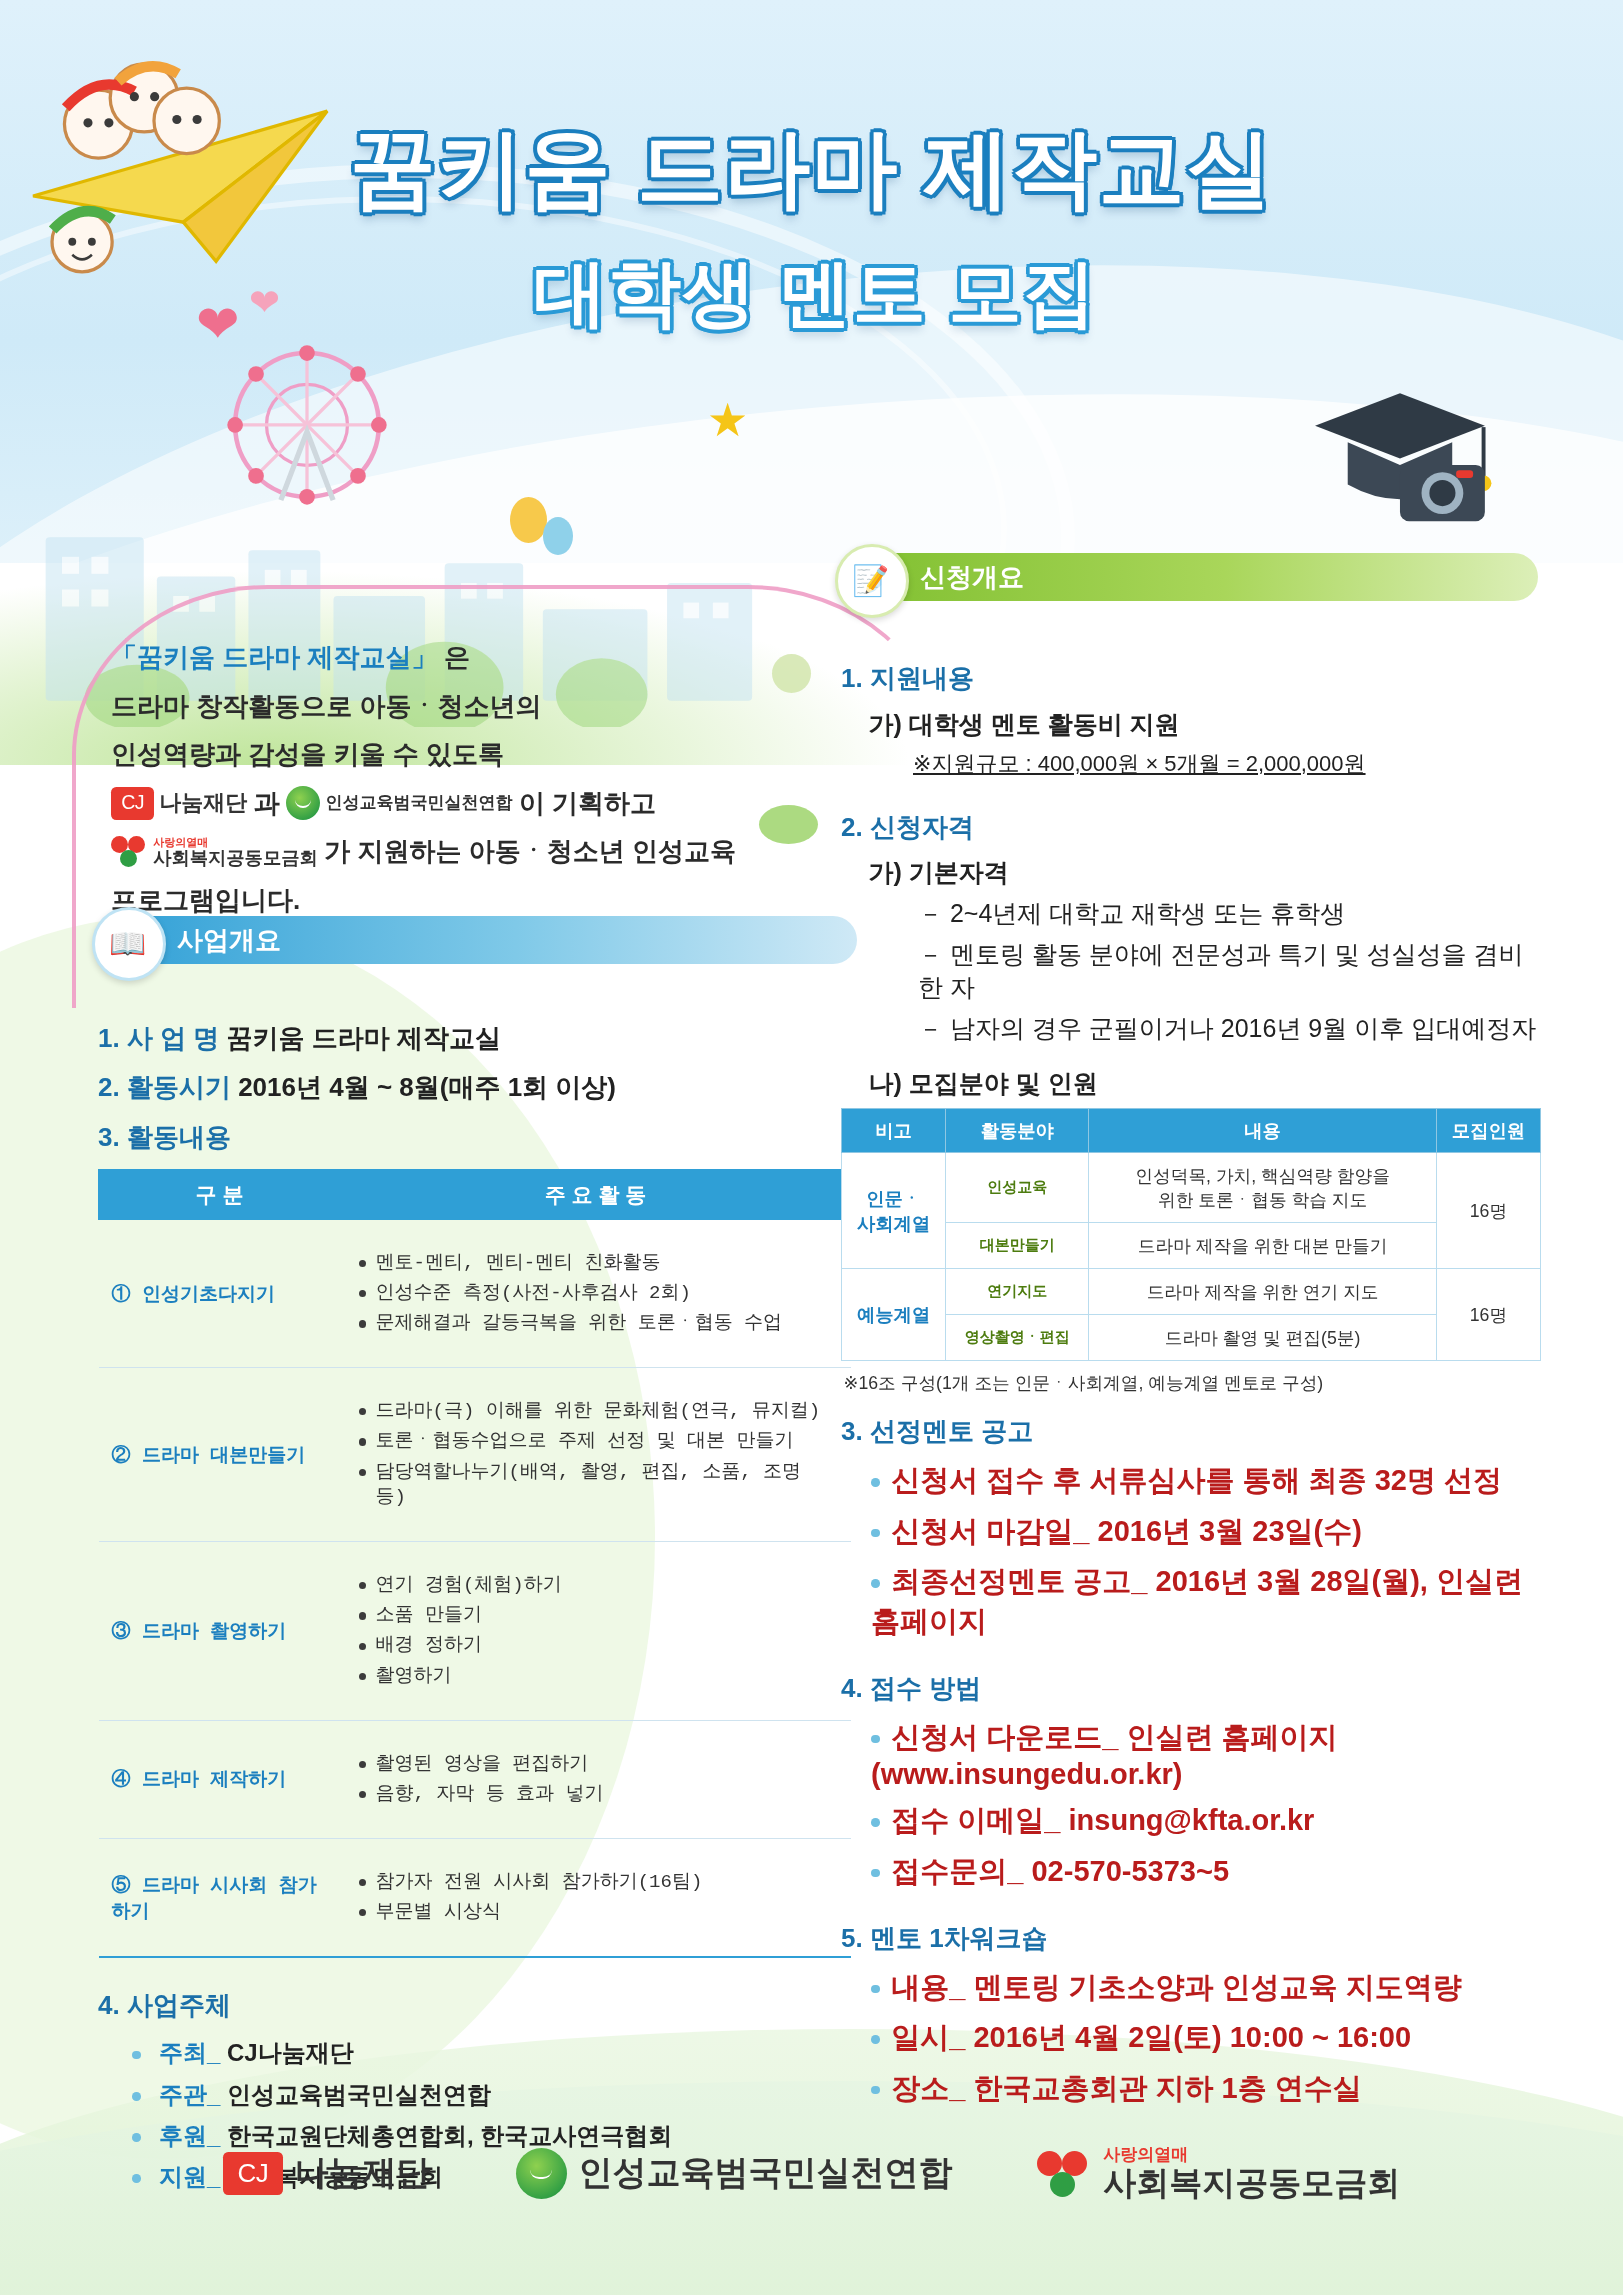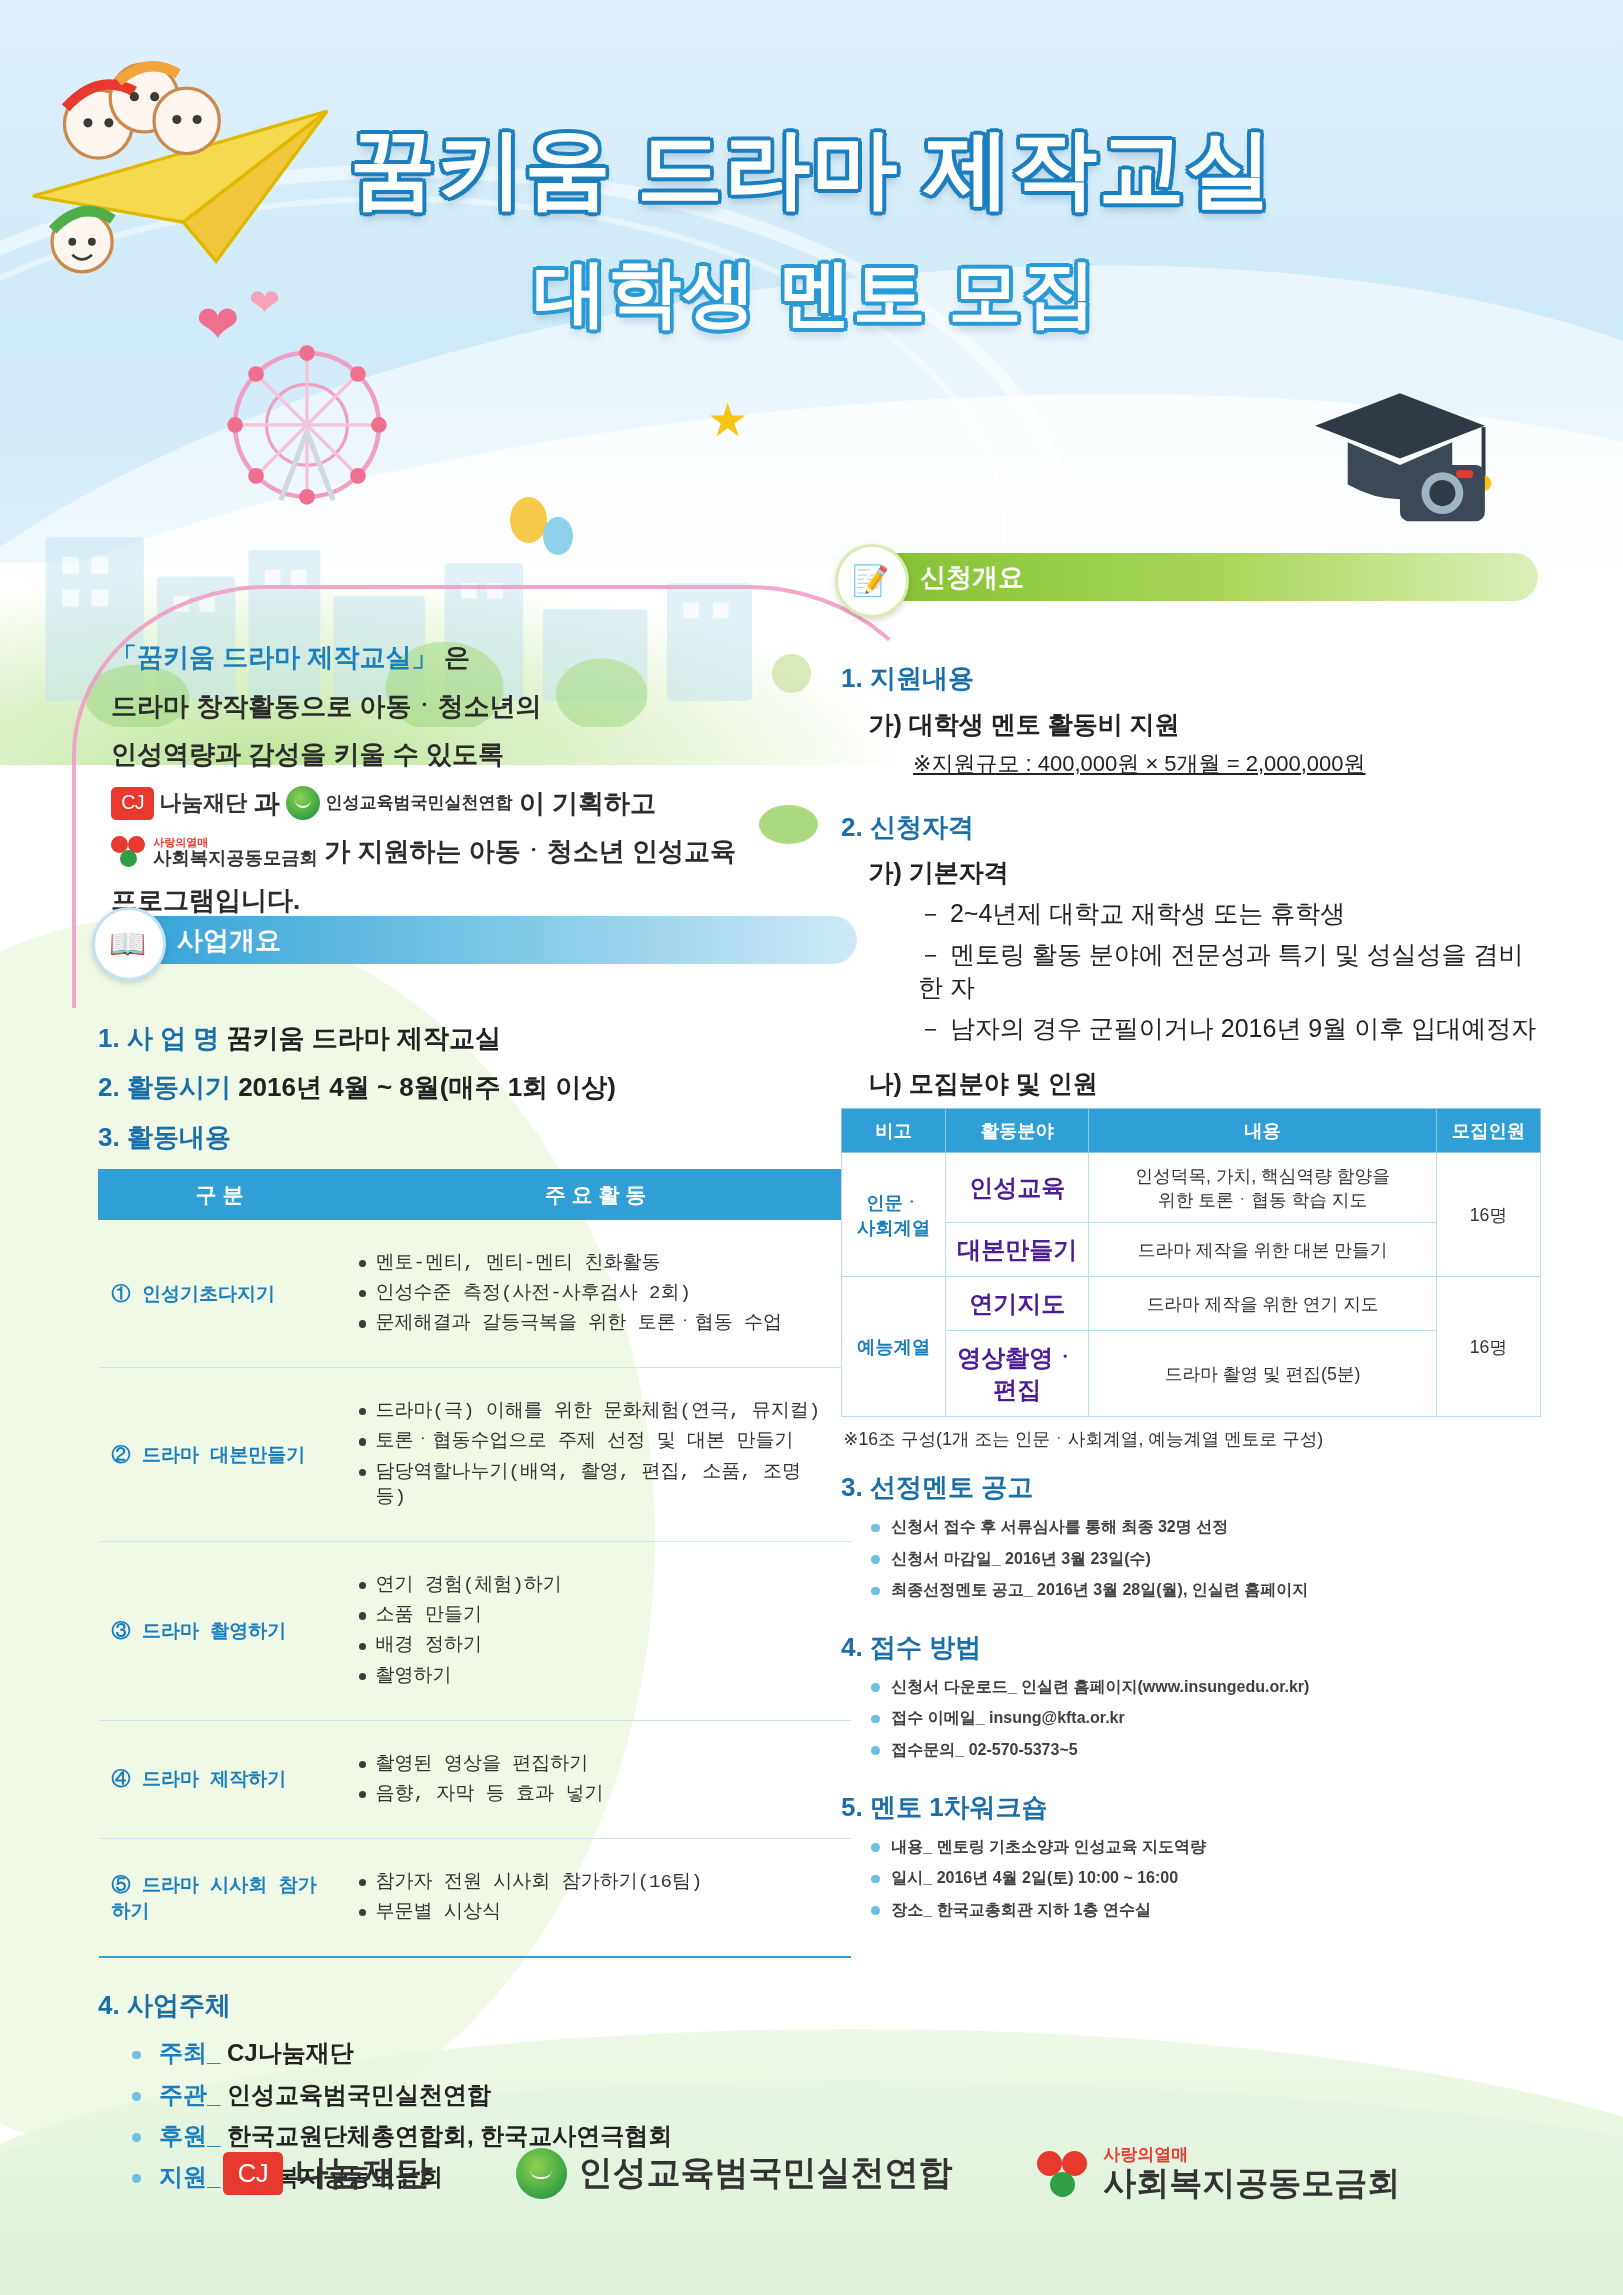--- a/index.html
+++ b/index.html
@@ -184,25 +184,25 @@
 
   table.tbl2{border-collapse:collapse;width:100%;margin:6.5px 0 9.2px 0;}
   table.tbl2 th{
     background:#2f9fd6;color:#fff;font-size:18.3px;font-weight:bold;
     padding:9.2px 2.6px;border:0.7px solid #8fc7e3;
   }
   table.tbl2 td{
     border:0.7px solid #b9dcee;padding:10.5px 6.5px;font-size:17.7px;color:#333;text-align:center;
   }
   table.tbl2 td.cat{color:#1b7fbf;font-weight:bold;font-size:18.3px;background:#fff;}
-  table.tbl2 td.field{color:#4c1d95;font-weight:bold;font-size:24px;}
+  table.tbl2 td.field{color:#4d7c0f;font-weight:bold;font-size:15px;}
   .tbl-note{font-size:17.7px;color:#333;margin:2.6px 0 19.6px 2.6px;}
 
   .r-bullets{margin:2.6px 0 0 30px;}
-  .r-bullets .row{font-size:16px;color:#404040;font-weight:600;margin:10.5px 0;}
+  .r-bullets .row{font-size:29px;color:#b91c1c;font-weight:600;margin:10.5px 0;}
 
   
   .footer{
     position:absolute;left:0;top:2146px;width:1623px;
     display:flex;align-items:center;justify-content:center;gap:85px;
   }
   .flogo{display:flex;align-items:center;gap:11.8px;}
   .flogo .cj-mark{width:60px;height:43px;font-size:26px;}
   .flogo .cj-text{font-size:34px;}
   .flogo .insung-mark{width:51px;height:51px;}

